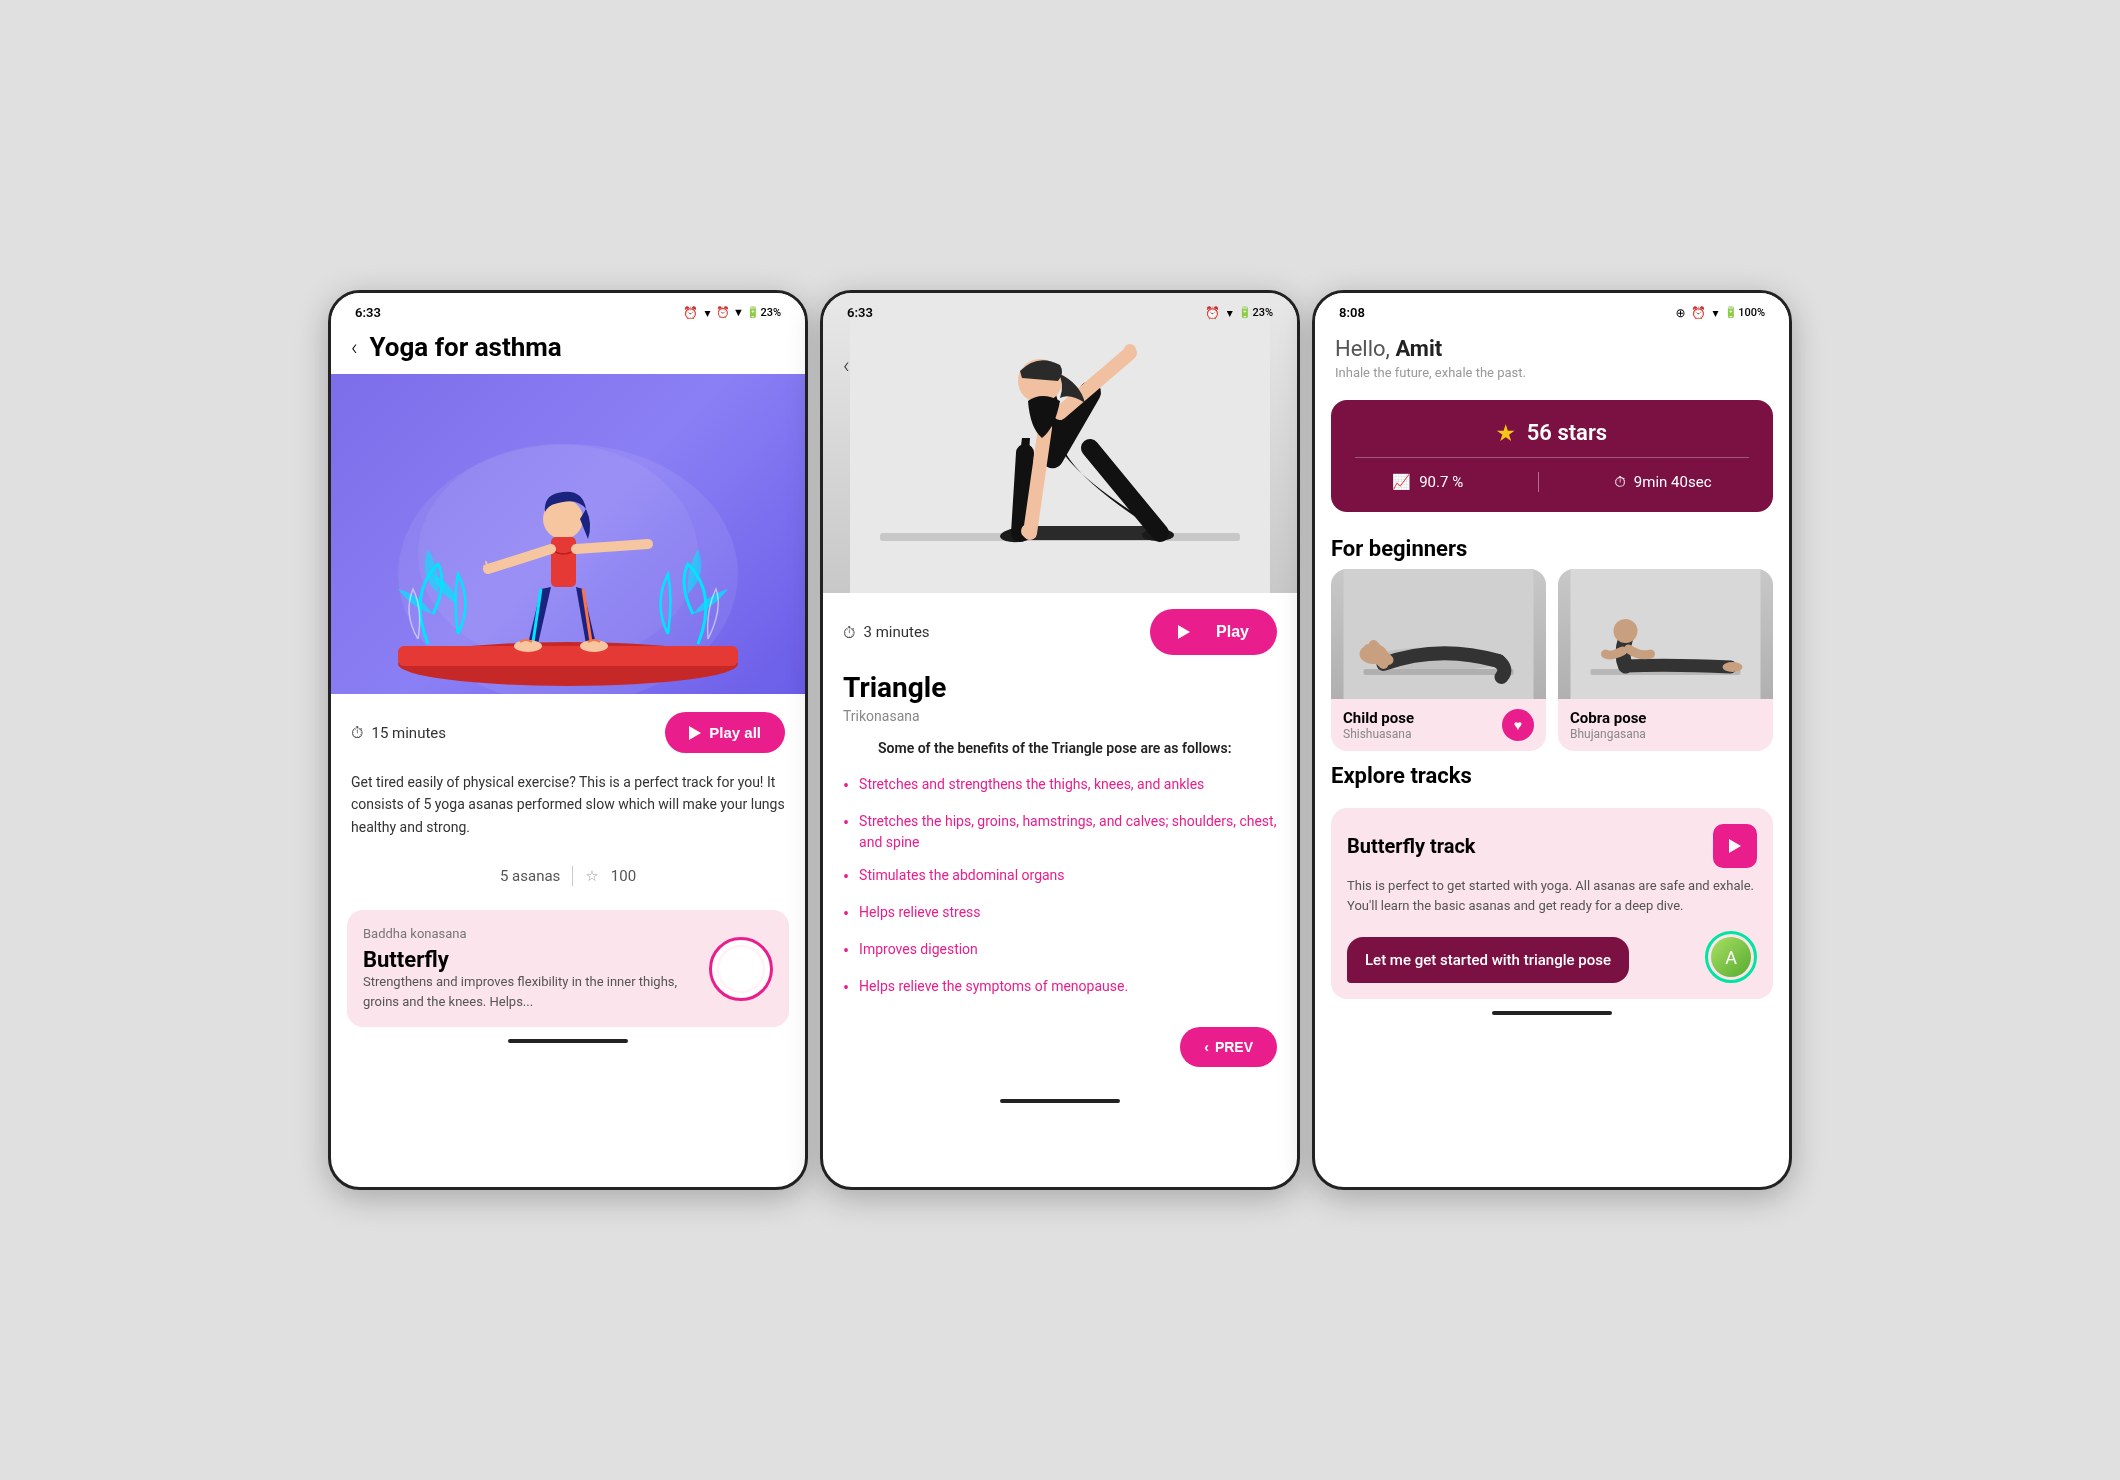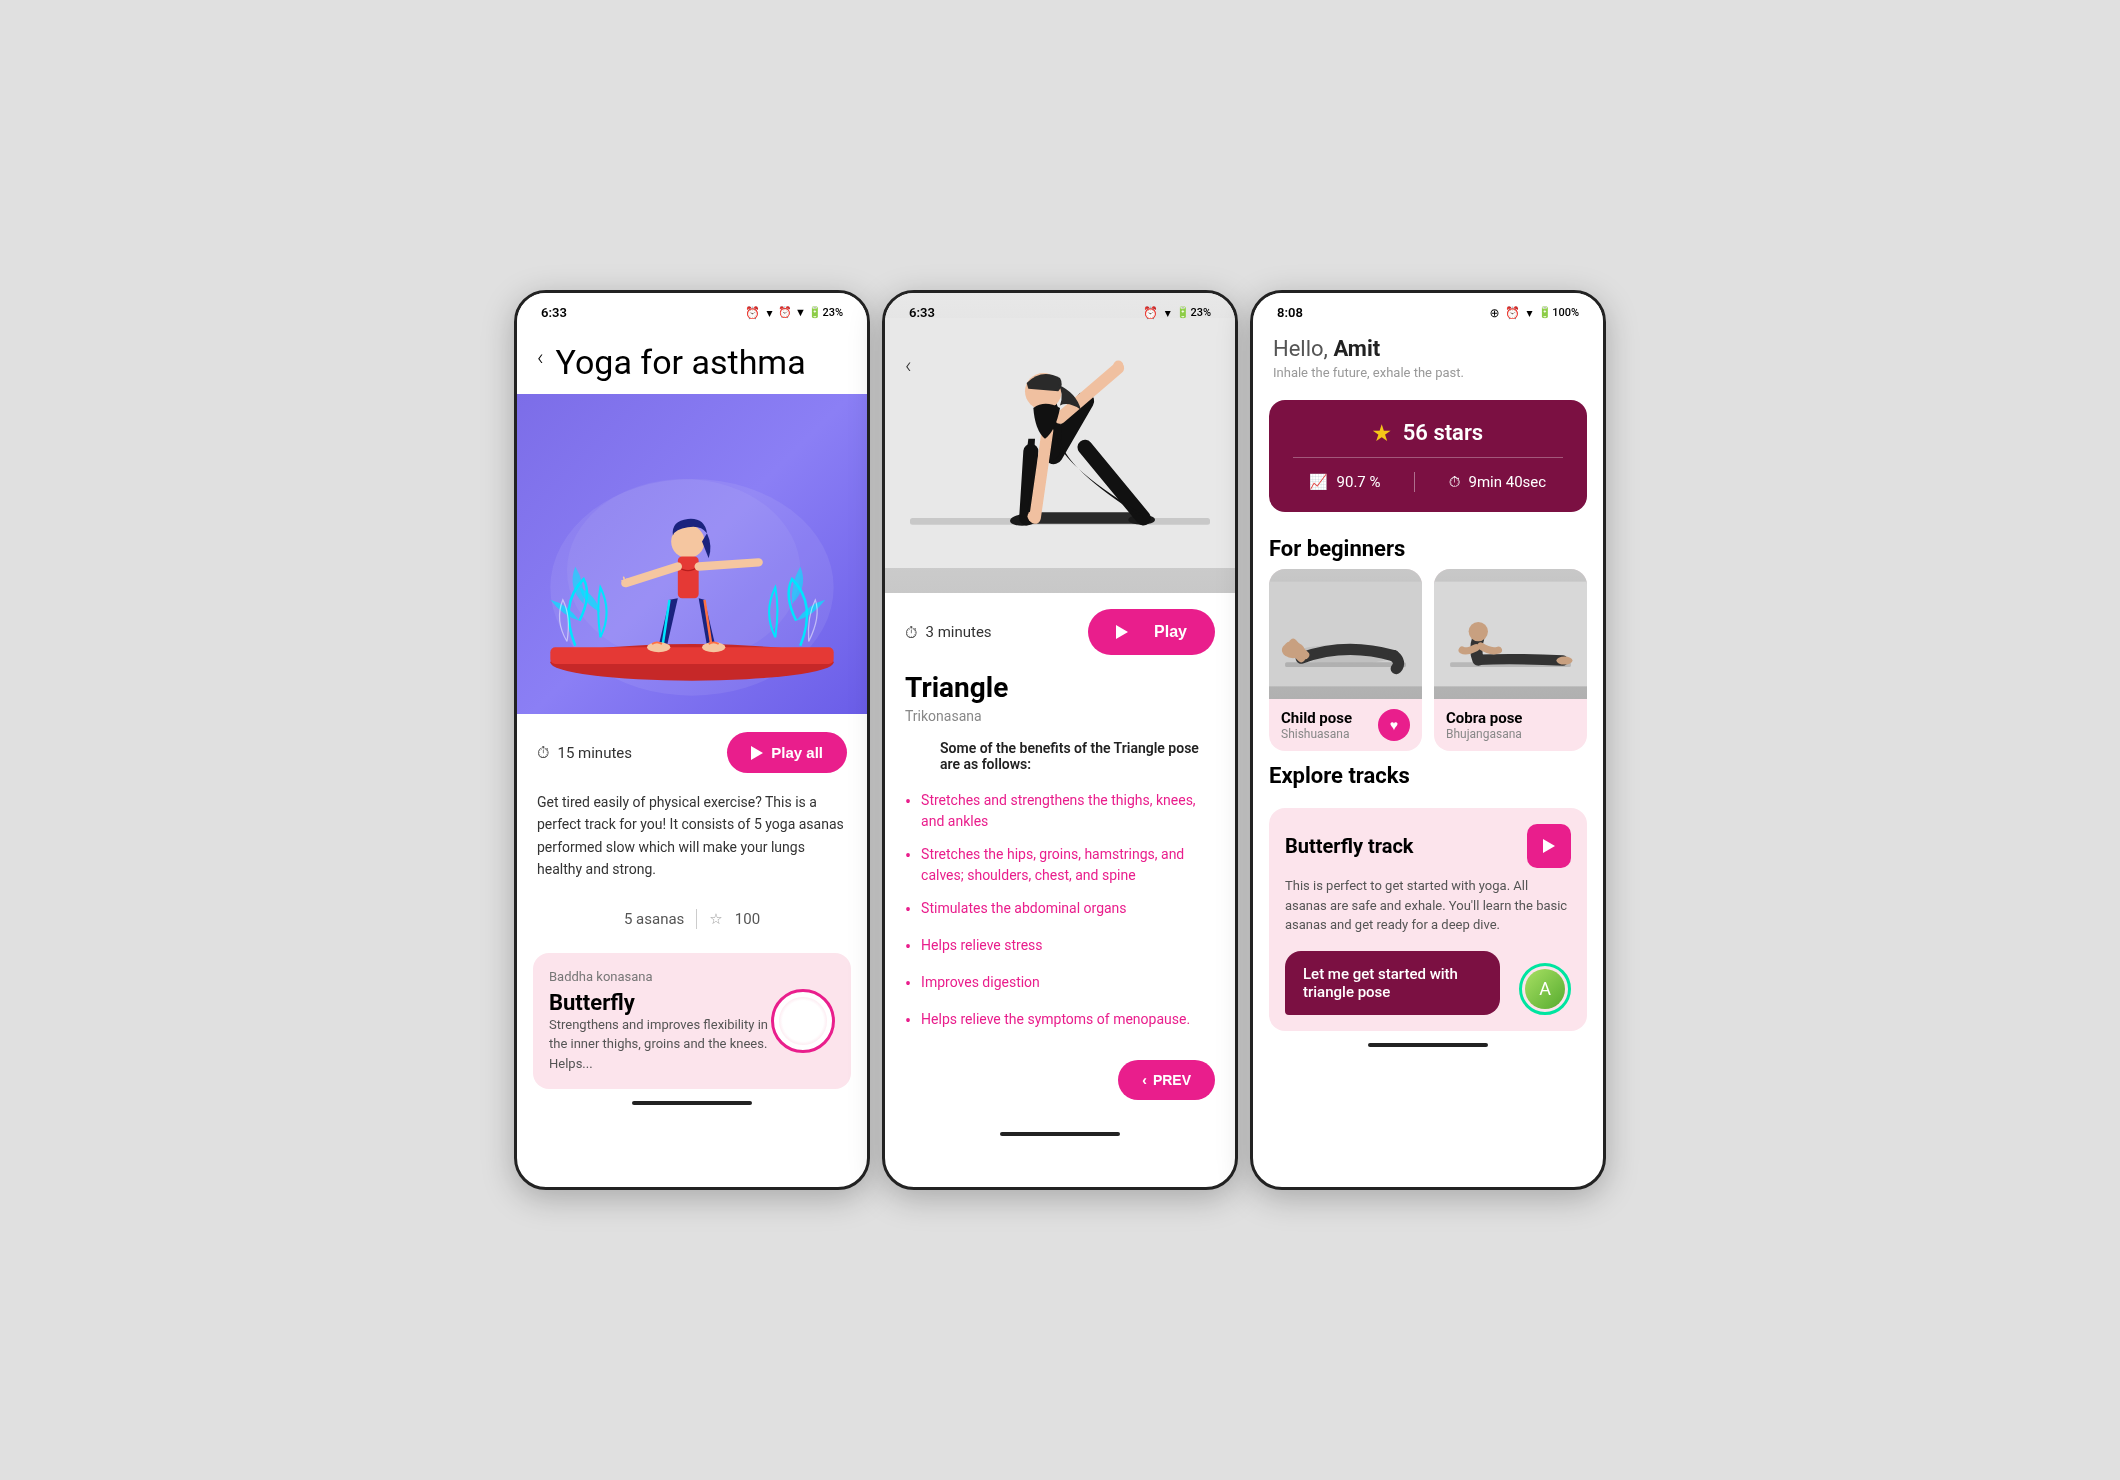--- a/index.html
+++ b/index.html
@@ -14,21 +14,21 @@
     }
 
     .screens-container {
       display: flex;
       gap: 12px;
       padding: 20px;
       align-items: flex-start;
     }
 
     .phone-screen {
-      width: 356px;
+      width: 480px;
       min-height: 900px;
       background: #fff;
       border-radius: 32px;
       overflow: hidden;
       box-shadow: 0 8px 32px rgba(0,0,0,0.25);
       position: relative;
       border: 3px solid #222;
     }
 
     
@@ -50,23 +50,22 @@
       align-items: center;
       padding: 8px 20px 12px;
       gap: 12px;
     }
     .back-arrow {
       font-size: 22px;
       font-weight: 300;
       cursor: pointer;
     }
     .screen1-title {
-      font-size: 34px;
-      font-weight: 400;
-      margin-top: 10px;
+      font-size: 26px;
+      font-weight: 700;
     }
 
     .hero-illustration {
       width: 100%;
       height: 320px;
       background: linear-gradient(135deg, #7c6de8 0%, #8b7ff5 50%, #6a5de8 100%);
       position: relative;
       overflow: hidden;
       display: flex;
       align-items: flex-end;

